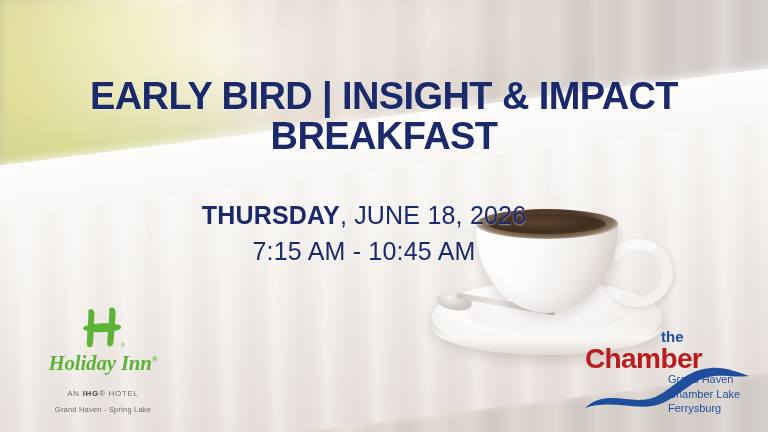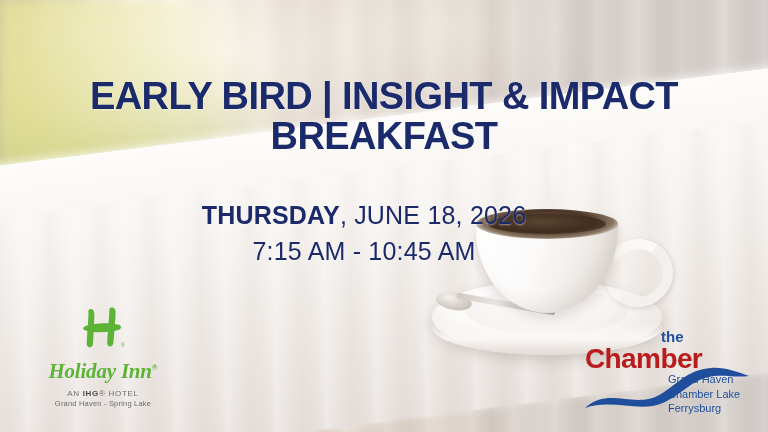--- a/index.html
+++ b/index.html
@@ -143,25 +143,25 @@
     position:absolute;left:0;top:198px;width:728px;text-align:center;color:#1b2a6b;
   }
   .sub-line{font-size:25px;line-height:1.42;letter-spacing:.2px;
     text-shadow:0 1px 2px rgba(255,255,255,.5);}
   .sub-line .bold{font-weight:700;}
 
   
   .hi-logo{position:absolute;left:28px;top:306px;width:150px;text-align:center;}
   .hi-mark{height:44px;display:block;margin:0 auto;}
   .hi-name{font-size:21px;font-weight:700;font-style:italic;color:#5cb335;
-    letter-spacing:-.2px;margin-top:9px;font-family:"Liberation Serif",serif;}
+    letter-spacing:-.2px;margin-top:1px;font-family:"Liberation Serif",serif;}
   .hi-name sup{font-size:8px;vertical-align:super;font-style:normal;}
-  .hi-sub{font-size:8px;color:#6d6d6d;letter-spacing:.7px;margin-top:5px;}
+  .hi-sub{font-size:8px;color:#6d6d6d;letter-spacing:.7px;margin-top:13px;}
   .hi-sub .ihg{font-weight:700;color:#4a4a4a;}
-  .hi-loc{font-size:7.5px;color:#6d6d6d;margin-top:1px;letter-spacing:.2px;}
+  .hi-loc{font-size:7.5px;color:#6d6d6d;margin-top:7px;letter-spacing:.2px;}
 
   
   .ch-logo{position:absolute;left:575px;top:296px;width:180px;height:96px;margin-top:30px;}
   .ch-the{position:absolute;left:86px;top:2px;font-size:15px;font-weight:700;color:#1f4e9c;}
   .ch-name{position:absolute;left:10px;top:17px;font-size:28px;font-weight:700;color:#b91c1c;letter-spacing:-.6px;}
   .ch-swoosh{position:absolute;left:8px;top:34px;}
   .ch-cities{position:absolute;left:93px;top:46px;font-size:11px;line-height:1.32;color:#1f4e9c;}
 </style>
 </head>
 <body>

